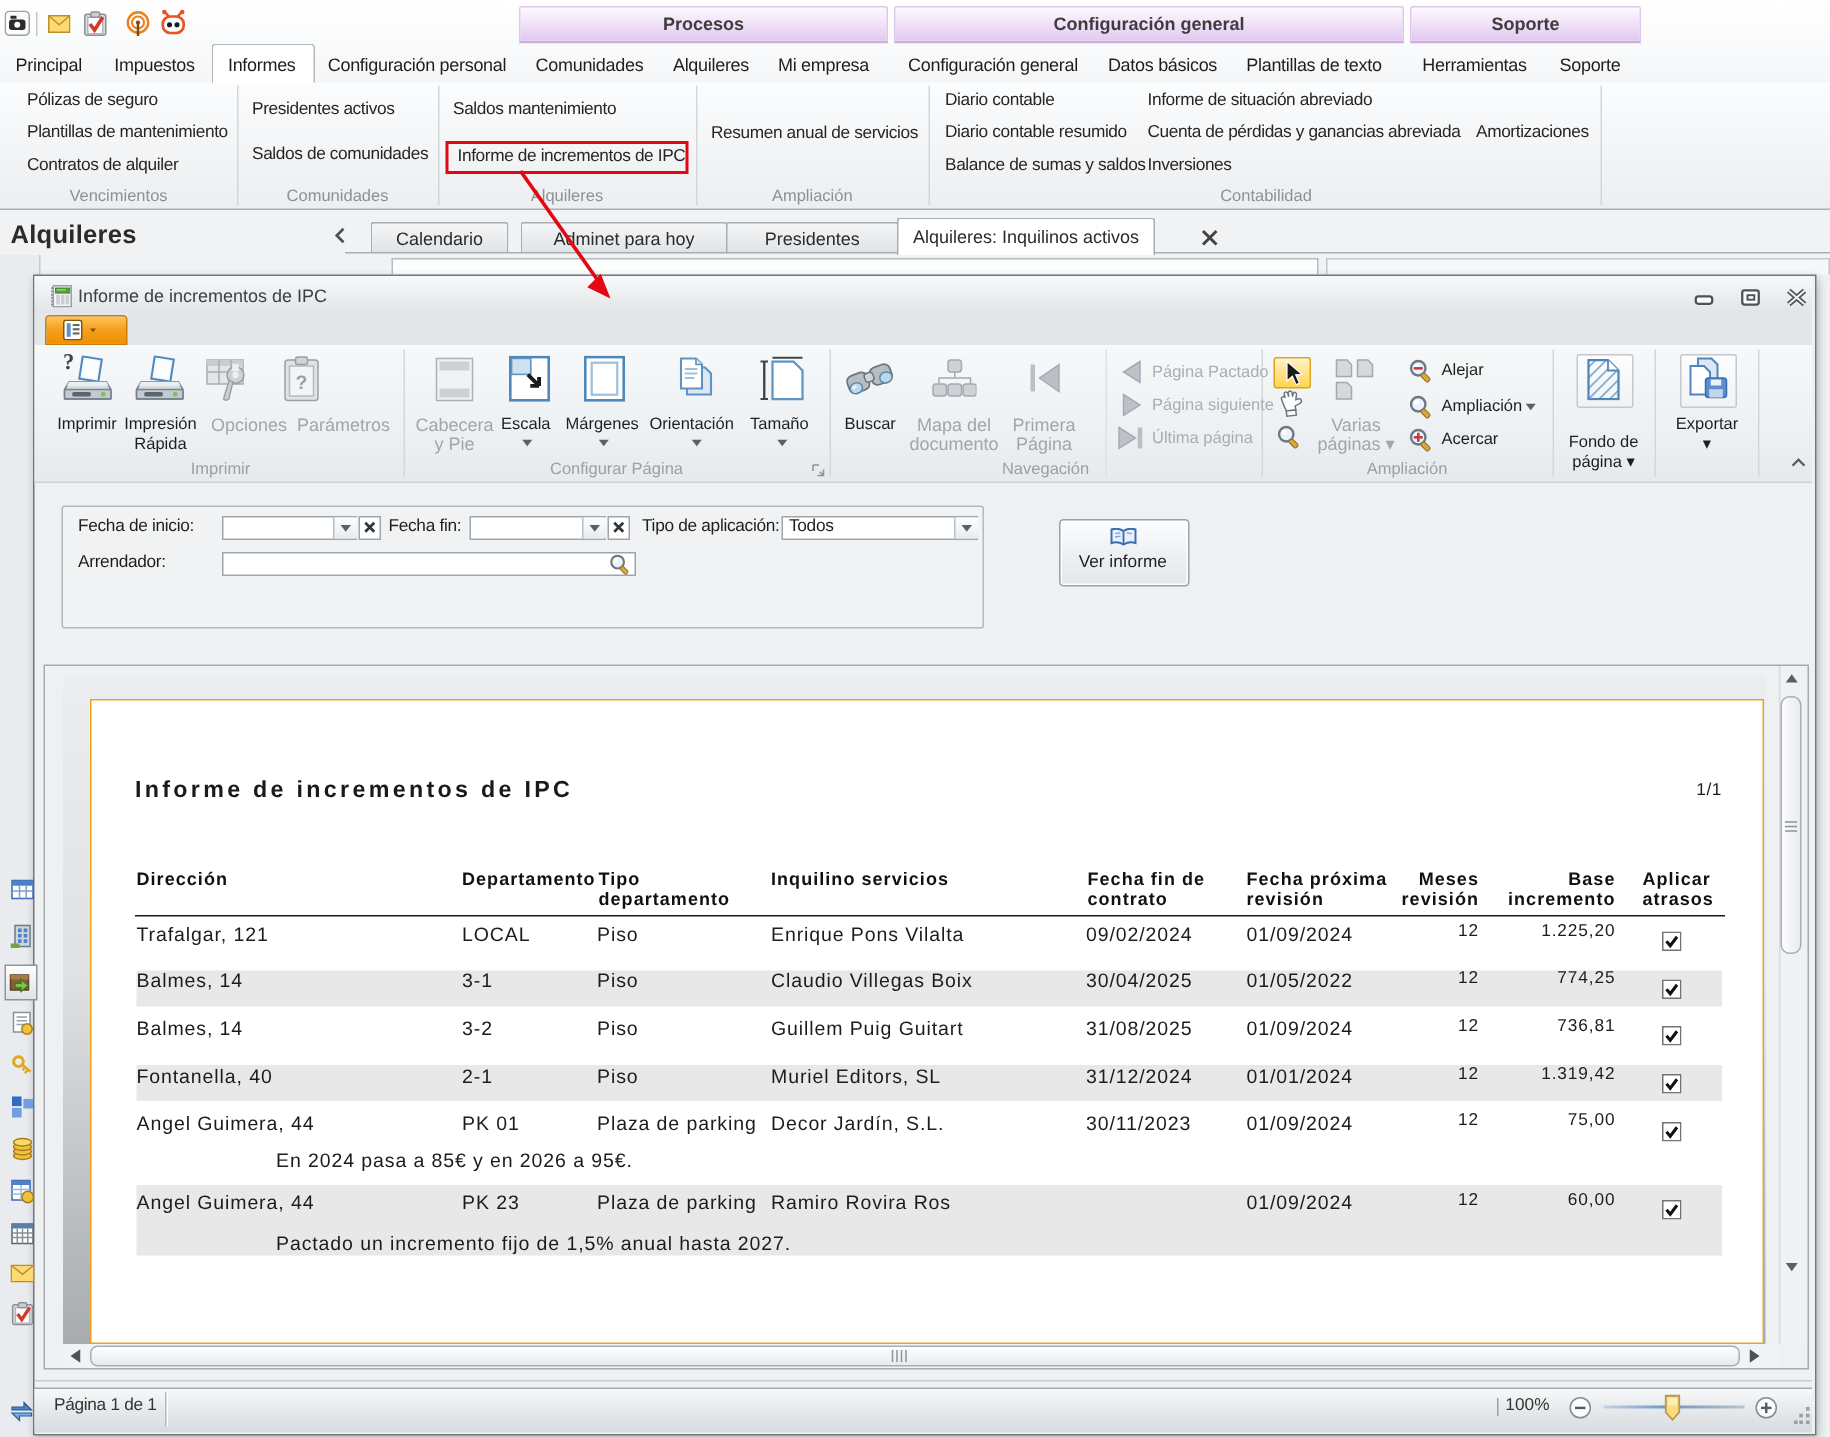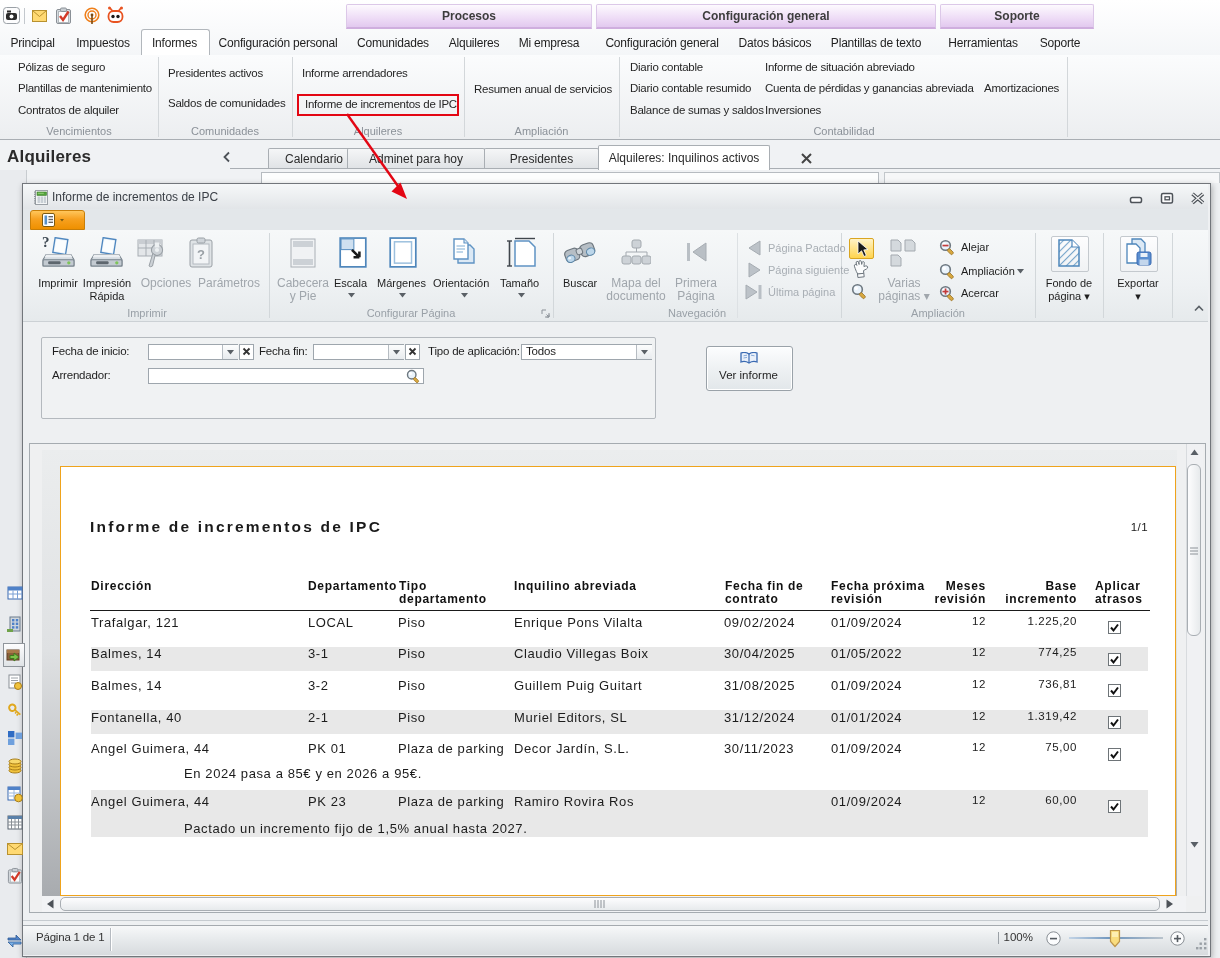--- a/index.html
+++ b/index.html
@@ -58,21 +58,21 @@
 <div class="vsep" style="left:464px"></div>
 <div class="vsep" style="left:619px"></div>
 <div class="vsep" style="left:1067px"></div>
 <div class="mi" style="left:18px;top:61px">Pólizas de seguro</div>
 <div class="mi" style="left:18px;top:82px">Plantillas de mantenimiento</div>
 <div class="mi" style="left:18px;top:104px">Contratos de alquiler</div>
 <div class="gcap" style="left:8px;width:142px">Vencimientos</div>
 <div class="mi" style="left:168px;top:67px">Presidentes activos</div>
 <div class="mi" style="left:168px;top:97px">Saldos de comunidades</div>
 <div class="gcap" style="left:160px;width:130px">Comunidades</div>
-<div class="mi" style="left:302px;top:67px">Informe arrendadores</div>
+<div class="mi" style="left:302px;top:67px">Saldos mantenimiento</div>
 <div class="mi" style="left:305px;top:98px">Informe de incrementos de IPC</div>
 <div class="ab" style="left:297px;top:94px;width:158px;height:18px;border:2px solid #e30613"></div>
 <div class="gcap" style="left:294px;width:168px">Alquileres</div>
 <div class="mi" style="left:474px;top:83px">Resumen anual de servicios</div>
 <div class="gcap" style="left:466px;width:151px">Ampliación</div>
 <div class="mi" style="left:630px;top:61px">Diario contable</div>
 <div class="mi" style="left:630px;top:82px">Diario contable resumido</div>
 <div class="mi" style="left:630px;top:104px">Balance de sumas y saldos</div>
 <div class="mi" style="left:765px;top:61px">Informe de situación abreviado</div>
 <div class="mi" style="left:765px;top:82px">Cuenta de pérdidas y ganancias abreviada</div>
@@ -88,21 +88,21 @@
 <div class="ab" style="left:0;top:140px;width:1220px;height:43px;background:#f0f2f4"></div>
 <div class="ab" style="left:7px;top:147px;font-size:17px;font-weight:bold;letter-spacing:0.2px;color:#2b2b2b">Alquileres</div>
 <svg class="ab" style="left:222px;top:151px" width="9" height="12" viewBox="0 0 9 12">
     <path d="M7 1.5 L2.5 6 L7 10.5" stroke="#4d5258" stroke-width="1.8" fill="none"></path>
   </svg>
 <style>
 .dtab{position:absolute;top:148px;height:21px;border:1px solid #a9aeb3;border-bottom:none;
  background:linear-gradient(#f5f6f7,#dfe2e5);display:flex;align-items:center;justify-content:center;
  font-size:12px;color:#2b2b2b;box-sizing:border-box;border-radius:2px 2px 0 0}
 </style>
-<div class="dtab" style="left:268px;width:92px">Calendario</div>
+<div class="dtab" style="left:247px;width:92px">Calendario</div>
 <div class="dtab" style="left:347px;width:138px">Adminet para hoy</div>
 <div class="dtab" style="left:484px;width:115px">Presidentes</div>
 <div class="dtab" style="left:598px;width:172px;top:145px;height:25px;background:#fff">Alquileres: Inquilinos activos</div>
 <svg class="ab" style="left:800px;top:152px" width="13" height="13" viewBox="0 0 13 13">
 <path d="M2 2 L11 11 M11 2 L2 11" stroke="#444" stroke-width="2"></path>
 </svg>
 <div class="ab" style="left:230px;top:168px;width:368px;height:1px;background:#a9aeb3"></div>
 <div class="ab" style="left:770px;top:168px;width:450px;height:1px;background:#a9aeb3"></div>
 <div class="ab" style="left:261px;top:172px;width:618px;height:11px;background:#fcfdfd;border:1px solid #b6bbc0;border-bottom:none;box-sizing:border-box"></div>
 <div class="ab" style="left:884px;top:172px;width:336px;height:11px;background:#f6f7f8;border:1px solid #c2c7cb;border-bottom:none;box-sizing:border-box"></div>
@@ -378,21 +378,21 @@
 <div class="ab" style="left:1051px;top:236px;width:36px;height:34px;border:1px solid #c4c9ce;border-radius:2px;background:linear-gradient(#fdfdfe,#f0f2f4)"></div>
 <svg class="ab" style="left:1057px;top:239px" width="24" height="28" viewBox="0 0 24 28">
  <defs>
       <pattern id="hatch" width="5" height="5" patternTransform="rotate(45)" patternUnits="userSpaceOnUse">
         <line x1="0" y1="0" x2="0" y2="5" stroke="#7aa7cc" stroke-width="2.2"></line>
       </pattern>
     </defs>
  <path d="M2 1 L15 1 L22 8 L22 27 L2 27 Z" fill="url(#hatch)" stroke="#4e86bb" stroke-width="1.5"></path>
  <path d="M15 1 L15 8 L22 8" fill="#fff" stroke="#4e86bb" stroke-width="1.2"></path>
 </svg>
-<div class="rlab" style="left:1037px;top:277px;width:64px">Fondo de<br>página ▾</div>
+<div class="rlab" style="left:1037px;top:289px;width:64px">Fondo de<br>página ▾</div>
 
 <div class="ab" style="left:1120px;top:236px;width:36px;height:34px;border:1px solid #c4c9ce;border-radius:2px;background:linear-gradient(#fdfdfe,#f0f2f4)"></div>
 <svg class="ab" style="left:1124px;top:238px" width="30" height="30" viewBox="0 0 30 30">
  <path d="M8 1 L17 1 L21 5 L21 20 L8 20 Z" fill="#dce9f5" stroke="#4e86bb" stroke-width="1.3"></path>
  <path d="M3 6 L12 6 L16 10 L16 25 L3 25 Z" fill="#ffffff" stroke="#4e86bb" stroke-width="1.3"></path>
  <rect x="13" y="14" width="14" height="13" rx="2" fill="#5b8fd0" stroke="#3a6ab2"></rect>
  <rect x="16.5" y="15" width="7" height="4" fill="#eaf1f8"></rect>
  <rect x="15.5" y="21.5" width="9" height="5.5" fill="#c3d6ec"></rect>
 </svg>
 <div class="rlab" style="left:1106px;top:277px;width:64px">Exportar<br>▾</div>
@@ -462,21 +462,21 @@
 .dv{position:absolute;font-size:13px;letter-spacing:0.6px;color:#1c1c1c;white-space:nowrap}
 .dvr{position:absolute;font-size:11.5px;letter-spacing:0.6px;color:#1c1c1c;white-space:nowrap;text-align:right}
 .band{position:absolute;left:91px;width:1057px;background:#e8e8e8}
 </style>
 <div class="band" style="top:647px;height:24px"></div>
 <div class="band" style="top:710px;height:24px"></div>
 <div class="band" style="top:790px;height:47px"></div>
 <div class="h1l" style="left:91px;top:580px">Dirección</div>
 <div class="h1l" style="left:308px;top:580px">Departamento</div>
 <div class="h1l" style="left:399px;top:580px">Tipo<br>departamento</div>
-<div class="h1l" style="left:514px;top:580px">Inquilino abreviada</div>
+<div class="h1l" style="left:514px;top:580px">Inquilino servicios</div>
 <div class="h1l" style="left:725px;top:580px">Fecha fin de<br>contrato</div>
 <div class="h1l" style="left:831px;top:580px">Fecha próxima<br>revisión</div>
 <div class="h1l" style="left:906px;top:580px;width:80px;text-align:right">Meses<br>revisión</div>
 <div class="h1l" style="left:997px;top:580px;width:80px;text-align:right">Base<br>incremento</div>
 <div class="h1l" style="left:1095px;top:580px">Aplicar<br>atrasos</div>
 <div class="ab" style="left:90px;top:610px;width:1060px;height:1px;background:#1a1a1a"></div>
 <div class="dv" style="left:91px;top:615px">Trafalgar, 121</div><div class="dv" style="left:308px;top:615px">LOCAL</div><div class="dv" style="left:398px;top:615px">Piso</div><div class="dv" style="left:514px;top:615px">Enrique Pons Vilalta</div><div class="dv" style="left:724px;top:615px">09/02/2024</div><div class="dv" style="left:831px;top:615px">01/09/2024</div><div class="dvr" style="left:926px;top:615px;width:60px">12</div><div class="dvr" style="left:1007px;top:615px;width:70px">1.225,20</div><svg class="ab" style="left:1108px;top:621px" width="13" height="13" viewBox="0 0 13 13">
 <rect x="0.5" y="0.5" width="12" height="12" fill="#fff" stroke="#6e7478"></rect>
 <path d="M3 6.5 L5.5 9.5 L10 3.5" stroke="#111" stroke-width="2" fill="none"></path>
   </svg>

